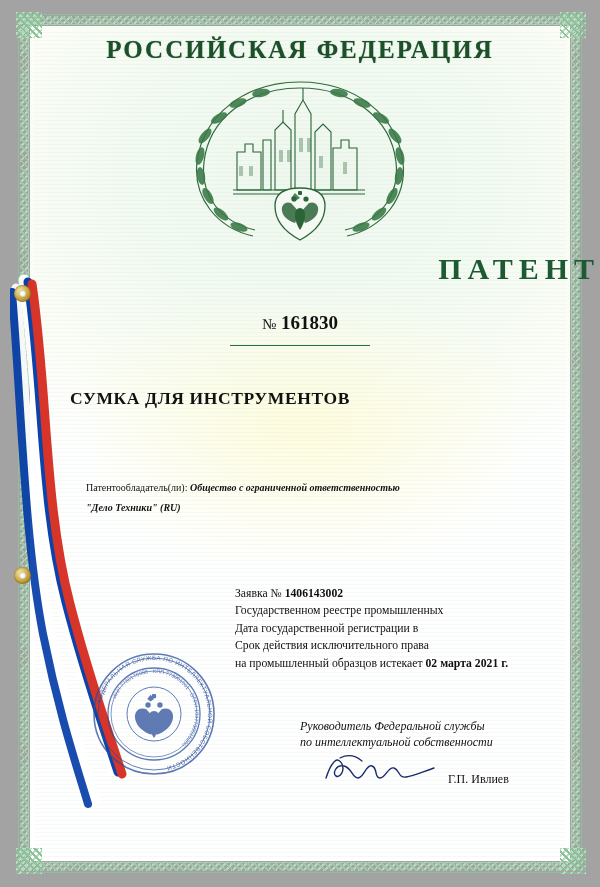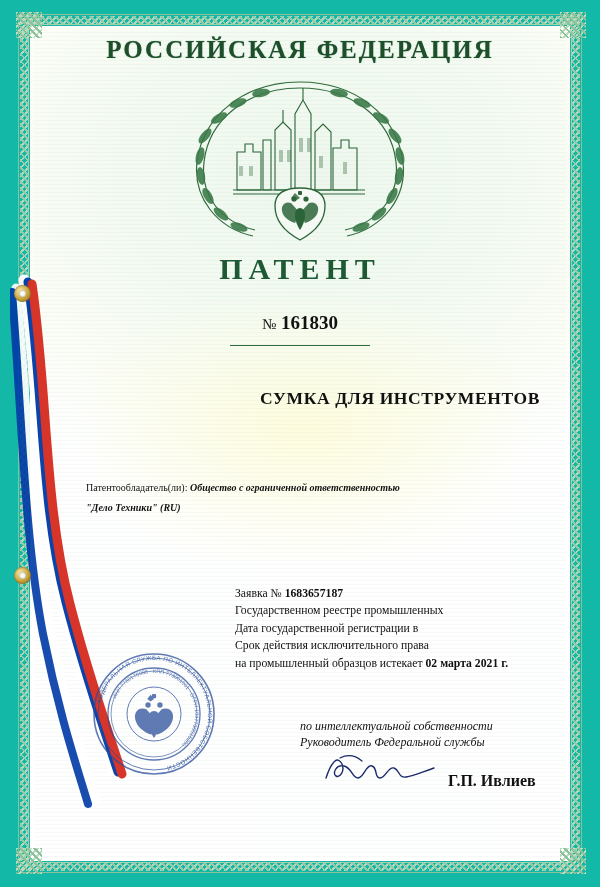--- a/index.html
+++ b/index.html
@@ -5,21 +5,21 @@
   html, body {
     margin: 0;
     padding: 0;
     background: #ffffff;
   }
   #page {
     position: relative;
     width: 600px;
     height: 887px;
     overflow: hidden;
-    background: #14b8a6;
+    background: #a3a3a3;
     font-family: "Liberation Serif", serif;
   }
 
   
   .frame-outer {
     position: absolute;
     left: 18px; top: 14px;
     width: 564px; height: 859px;
     border: 1px solid #8fbf9a;
     box-sizing: border-box;
@@ -89,21 +89,21 @@
   .emblem {
     position: absolute;
     left: 175px; top: 70px;
     width: 250px; height: 175px;
   }
 
   
   .patent-word {
     position: absolute;
     left: 0; top: 252px; width: 600px;
-    text-align: center;
+    text-align: right;
     font-family: "Liberation Serif", serif;
     font-weight: bold;
     font-size: 30px;
     letter-spacing: 6px;
     color: #1d5a33;
   }
   .patent-sub {
     position: absolute;
     left: 0; top: 295px; width: 600px;
     text-align: center;
@@ -128,21 +128,21 @@
     left: 230px; top: 345px;
     width: 140px; height: 1px;
     background: #2c6b3d;
   }
 
   
   .doc-title {
     position: absolute;
     left: 70px; top: 388px;
     width: 470px;
-    text-align: right;
+    text-align: left;
     font-size: 17.5px;
     font-weight: bold;
     letter-spacing: .6px;
     color: #111;
   }
 
   
   .owner-block {
     position: absolute;
     left: 86px; top: 478px;
@@ -171,22 +171,22 @@
     left: 300px; top: 718px;
     width: 250px;
     font-size: 12px;
     font-style: italic;
     line-height: 16px;
     color: #111;
   }
   .sig-name {
     position: absolute;
     left: 448px; top: 772px;
-    font-size: 16px;
-    font-weight: bold;
+    font-size: 12px;
+    font-weight: normal;
     color: #111;
   }
   .signature {
     position: absolute;
     left: 322px; top: 752px;
     width: 120px; height: 34px;
   }
 
   
   .ribbon {
@@ -330,34 +330,34 @@
 
   <div class="owner-block">
     <span class="owner-label">Патентообладатель(ли):</span>
     <span class="owner-value">Общество с ограниченной ответственностью</span><br>
     <span class="owner-value">"Дело Техники" (RU)</span>
   </div>
 
   <div class="details">
     <div>
       <span>Заявка №</span>
-      <b>1683657187</b>
+      <b>1406143002</b>
     </div>
     <div>Государственном реестре промышленных</div>
     <div>Дата государственной регистрации в</div>
     <div>Срок действия исключительного права</div>
     <div>
       <span>на промышленный образцов истекает</span>
       <b>02 марта 2021 г.</b>
     </div>
   </div>
 
   <div class="sig-title">
+    <div>Руководитель Федеральной службы</div>
     <div>по интеллектуальной собственности</div>
-    <div>Руководитель Федеральной службы</div>
   </div>
   <svg class="signature" viewBox="0 0 120 34">
     <path d="M4 26 C 10 8, 16 4, 20 12 C 23 19, 18 26, 14 24 C 10 22, 14 12, 22 14 C 30 16, 30 26, 36 26 C 42 26, 44 12, 50 14 C 56 16, 52 26, 58 26 C 64 26, 66 14, 72 16 C 78 18, 76 26, 84 25 C 92 24, 100 20, 112 16" fill="none" stroke="#1b2a6b" stroke-width="1.4" stroke-linecap="round"></path>
     <path d="M18 6 C 26 2, 34 4, 40 9" fill="none" stroke="#1b2a6b" stroke-width="1.2" stroke-linecap="round"></path>
   </svg>
   <div class="sig-name">Г.П. Ивлиев</div>
 
   <svg class="ribbon" viewBox="0 0 120 560">
     <g opacity=".95">
       <path d="M14 10 C 30 120, 26 230, 52 330 C 70 400, 88 450, 104 500" fill="none" stroke="#ffffff" stroke-width="11" stroke-linecap="round"></path>

